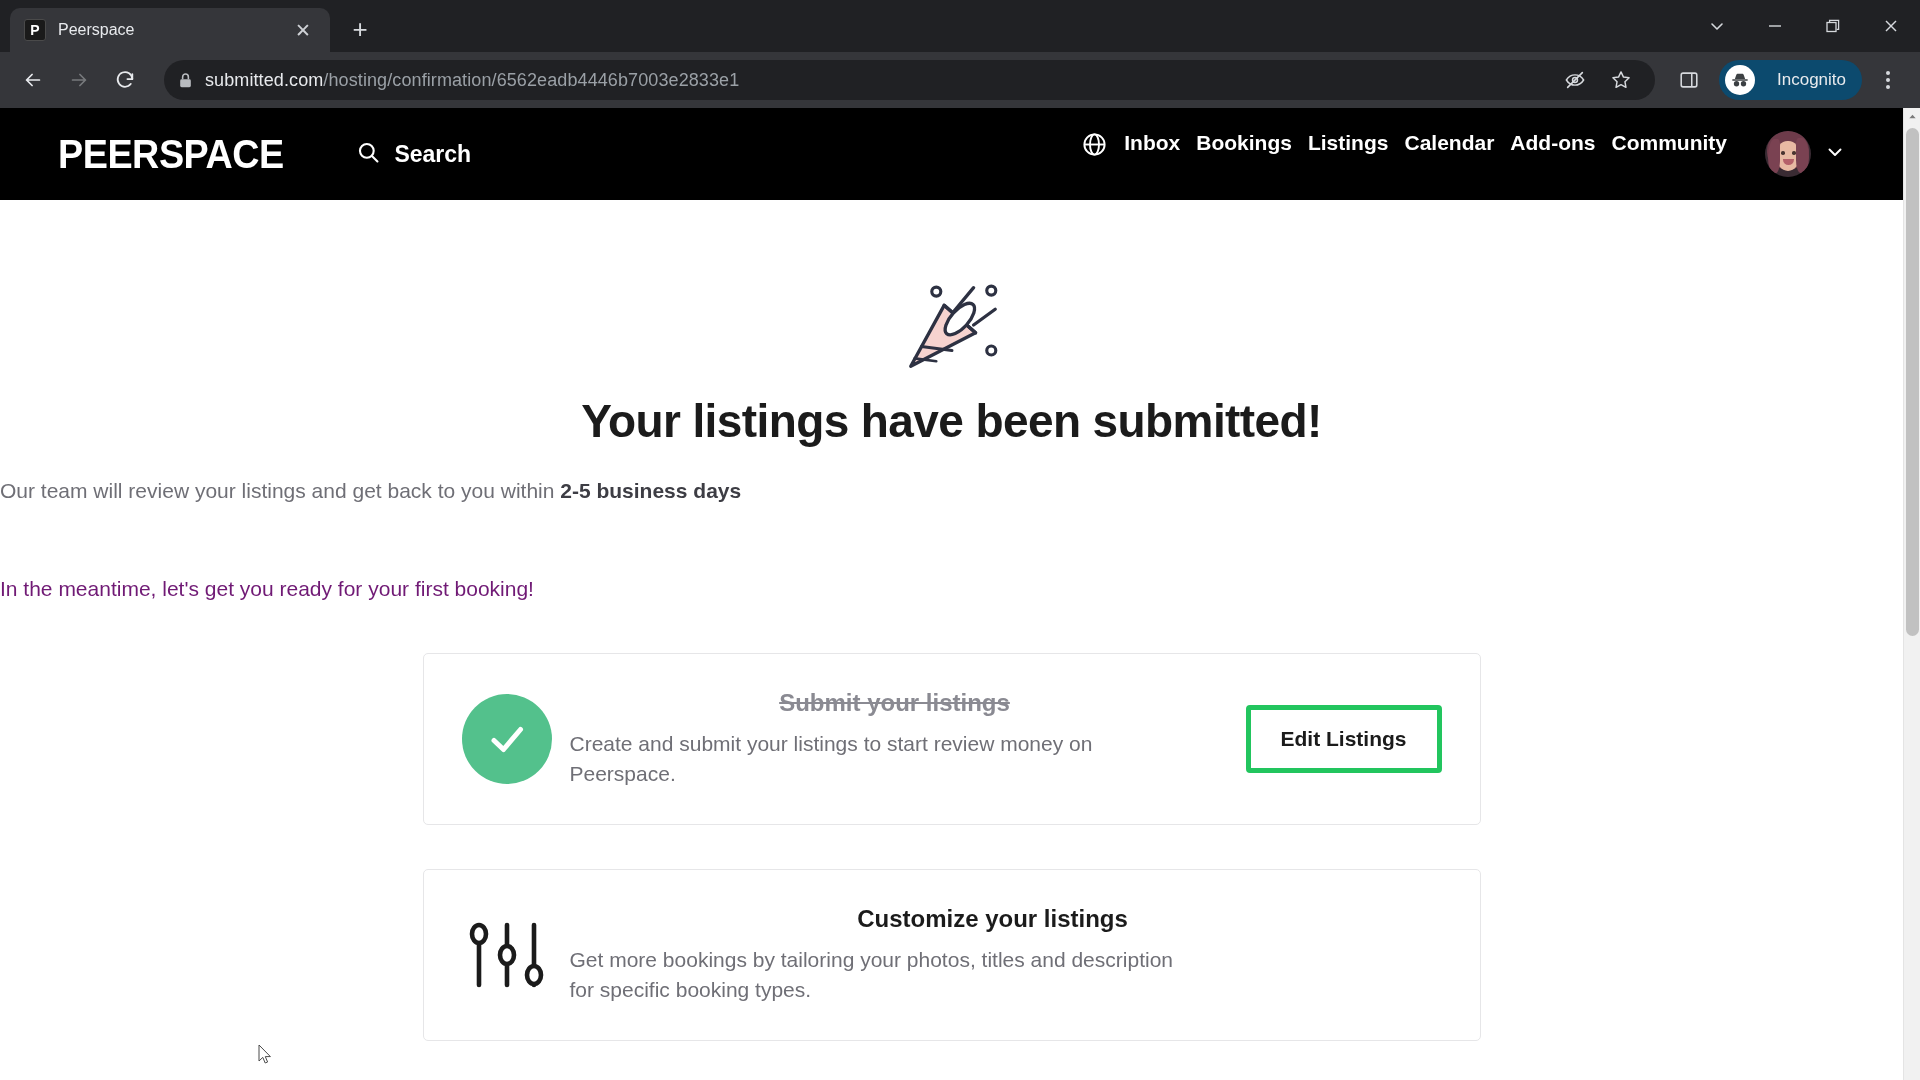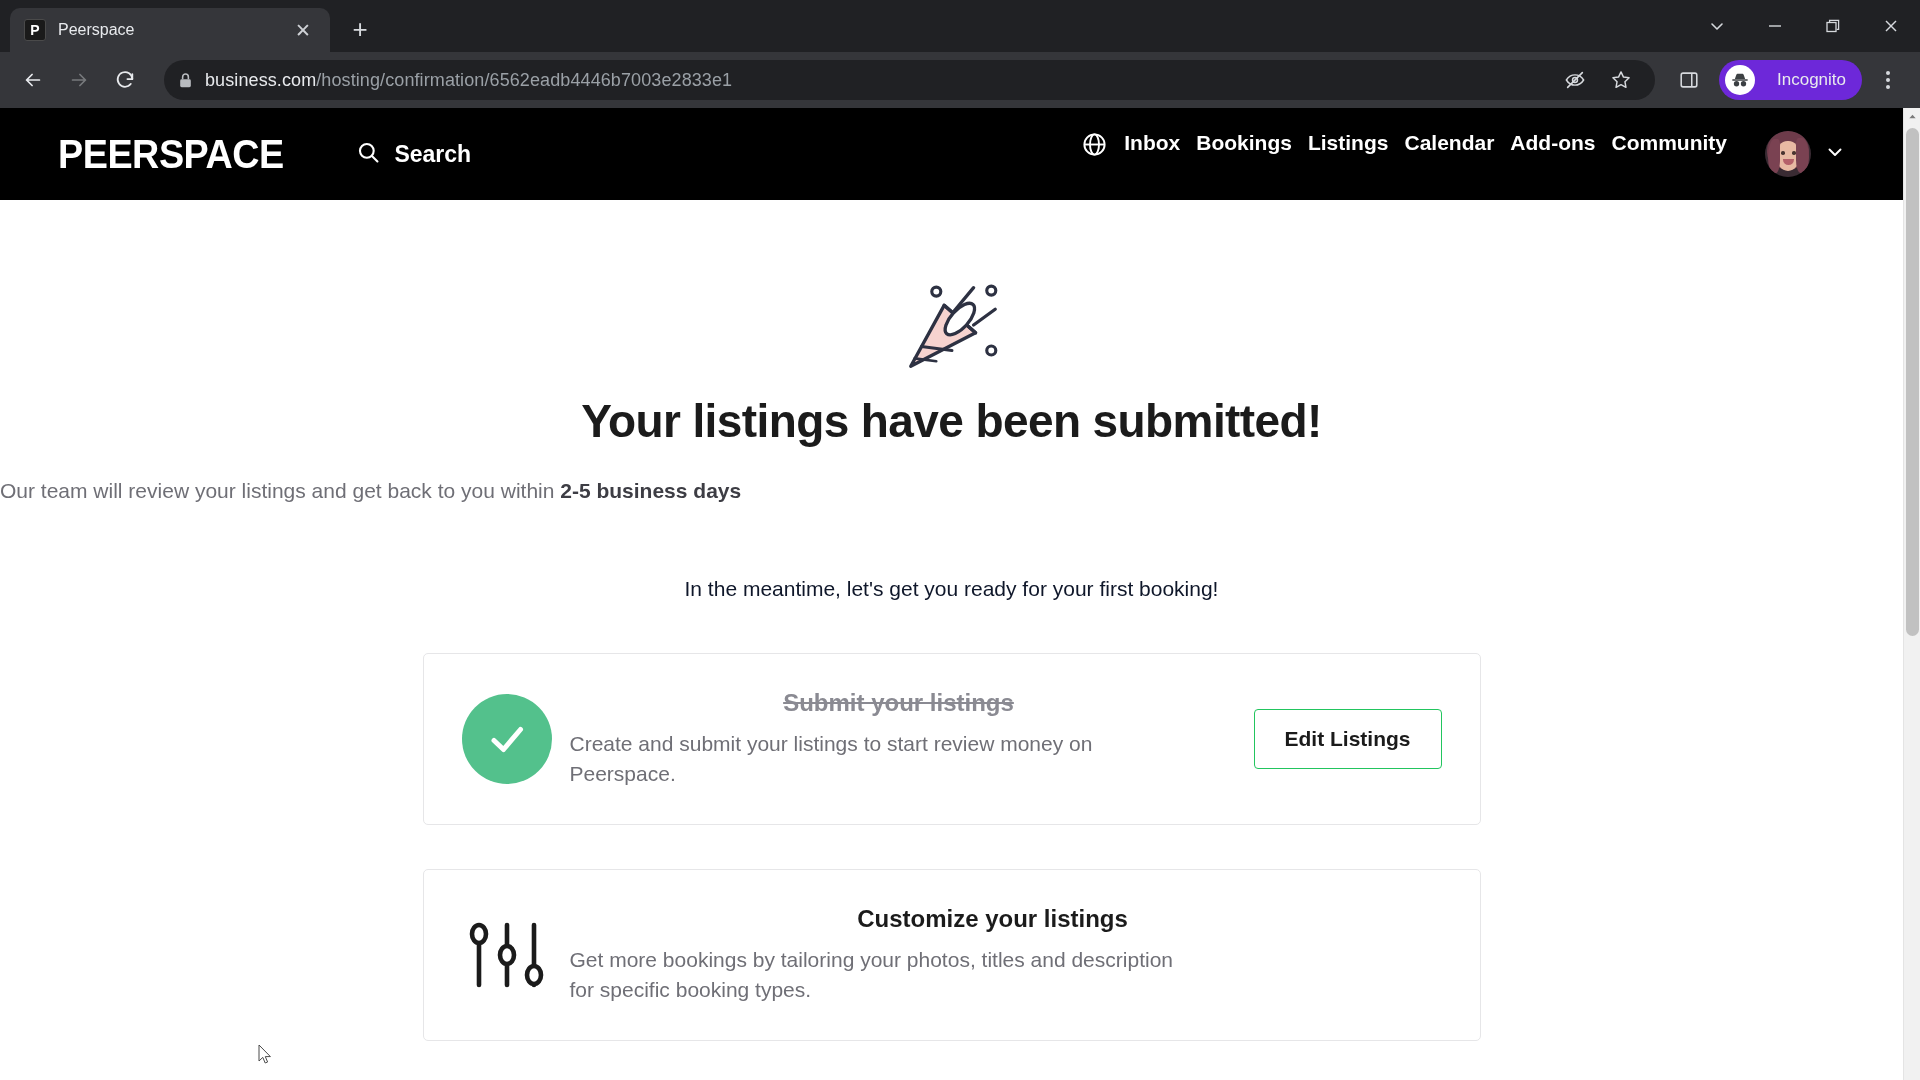--- a/index.html
+++ b/index.html
@@ -179,21 +179,21 @@
     align-items: center;
     justify-content: center;
     border-radius: 50%;
     color: #d6d9dd;
     cursor: pointer;
   }
 
   .incognito-pill {
     height: 40px;
     border-radius: 20px;
-    background: #6d28d9;
+    background: #0c4a6e;
     display: flex;
     align-items: center;
     gap: 22px;
     padding: 0 16px 0 6px;
     margin-left: 6px;
     cursor: pointer;
   }
   .incog-badge {
     width: 30px;
     height: 30px;
@@ -361,23 +361,23 @@
 
   .subline {
     text-align: left;
     font-size: 21px;
     color: #6f6f76;
     line-height: 1.4;
   }
   .subline b { color: #3d3d44; font-weight: 700; }
 
   .meantime {
-    text-align: center;
+    text-align: left;
     font-size: 21px;
-    color: #0f172a;
+    color: #701a75;
     margin-top: 68px;
     line-height: 1.4;
   }
 
   .cards {
     width: 1058px;
     margin: 50px auto 0;
   }
 
   .card {
@@ -428,21 +428,21 @@
   .card-desc {
     font-size: 21px;
     color: #6f6f76;
     line-height: 1.42;
     max-width: 620px;
   }
 
   .card-action { flex: 0 0 auto; }
 
   .btn-outline {
-    border: 1px solid #22c55e;
+    border: 5px solid #22c55e;
     background: #ffffff;
     border-radius: 4px;
     padding: 17px 30px;
     font-size: 21px;
     font-weight: 700;
     color: #1b1b1b;
     cursor: pointer;
     font-family: "Liberation Sans", sans-serif;
     white-space: nowrap;
   }
@@ -545,21 +545,21 @@
         </svg>
     </div>
 
     <div class="omnibox">
       <span class="lock-icon">
         <svg width="15" height="17" viewBox="0 0 14 16">
           <rect x="2" y="6.8" width="10" height="7.6" rx="1.4" fill="#b9bcc0"></rect>
           <path d="M4.3 6.8V4.6a2.7 2.7 0 0 1 5.4 0v2.2" stroke="#b9bcc0" stroke-width="1.5" fill="none"></path>
         </svg>
       </span>
-      <span class="url"><span class="host">business.com</span><span>/hosting/confirmation/6562eadb4446b7003e2833e1</span></span>
+      <span class="url"><span class="host">submitted.com</span><span>/hosting/confirmation/6562eadb4446b7003e2833e1</span></span>
       <span class="omni-right">
         <span class="tb-icon">
           <svg width="22" height="22" viewBox="0 0 24 24">
             <path d="M2.6 12S6 6.4 12 6.4s9.4 5.6 9.4 5.6-3.4 5.6-9.4 5.6S2.6 12 2.6 12z" stroke="currentColor" stroke-width="1.6" fill="none"></path>
             <circle cx="12" cy="12" r="2.7" stroke="currentColor" stroke-width="1.6" fill="none"></circle>
             <line x1="4" y1="20" x2="20" y2="4" stroke="currentColor" stroke-width="1.8" stroke-linecap="round"></line>
           </svg>
         </span>
         <span class="tb-icon">
           <svg width="22" height="22" viewBox="0 0 24 24">

